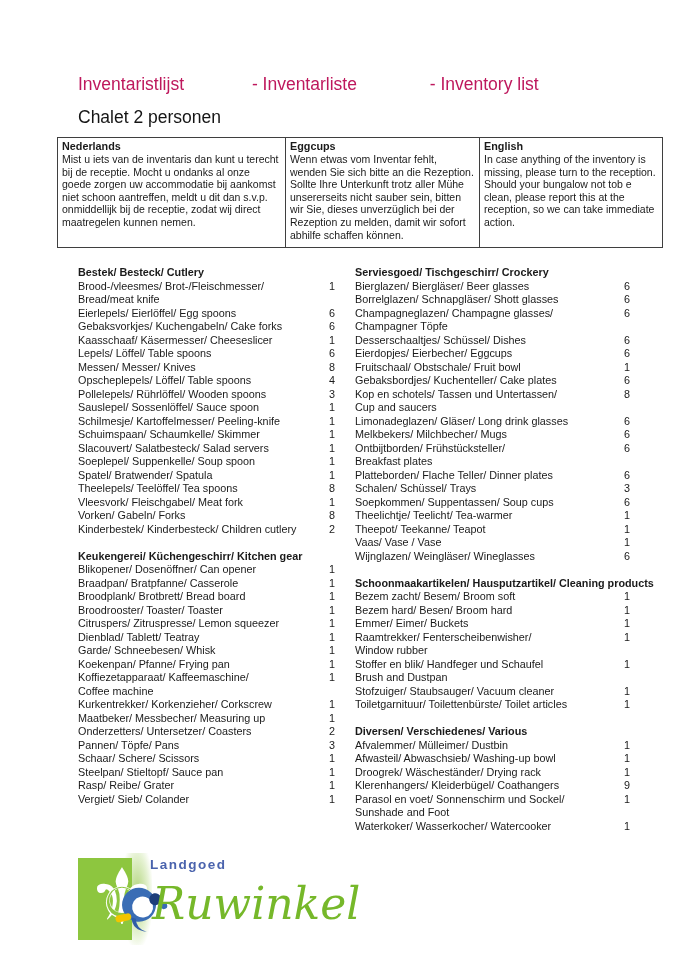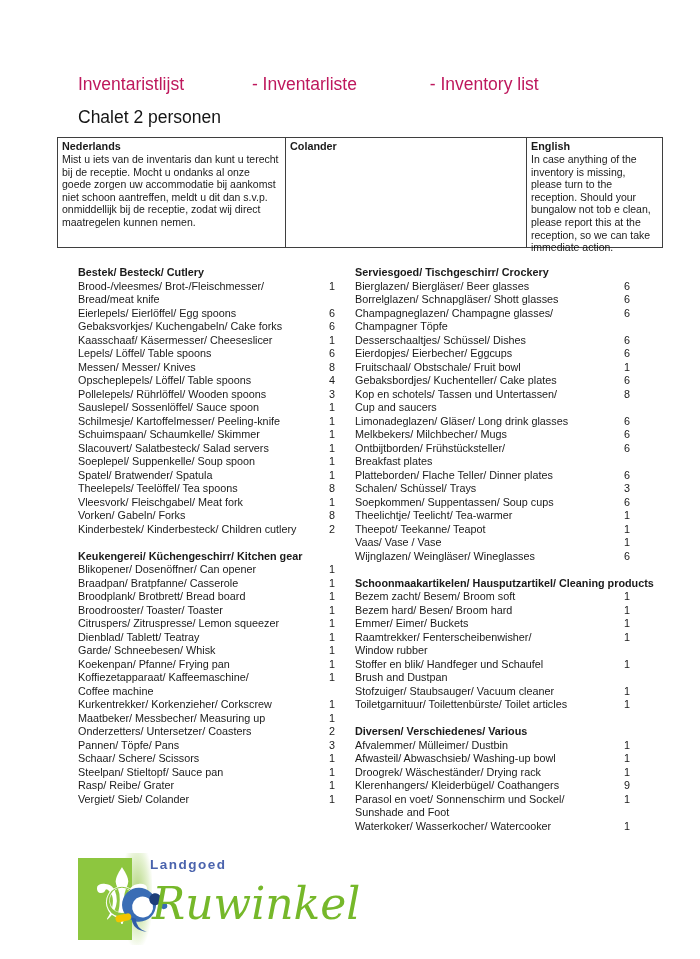--- a/index.html
+++ b/index.html
@@ -11,21 +11,21 @@
   .title-line{font-size:17.5px;white-space:nowrap;color:#be185d;}
   .title-line .tp{display:inline-block;vertical-align:top;}
   .tp0{width:169px;} .tp1{width:173px;}
   .subtitle{font-size:17.5px;margin-top:12px;color:#151515;}
 
   
   .info-table{position:absolute;left:57px;top:137px;width:606px;height:111px;display:flex;
               border:1px solid #3f3f3f;box-sizing:border-box;background:#fff;}
   .cell{box-sizing:border-box;padding:2px 5px 0 4px;font-size:10.5px;line-height:12.6px;color:#1a1a1a;}
   .cell + .cell{border-left:1px solid #3f3f3f;}
-  .c0{width:227px;} .c1{width:194px;} .c2{flex:1;margin-left:47px;}
+  .c0{width:227px;} .c1{width:194px;} .c2{flex:1;}
   .cell-h{font-weight:bold;font-size:10.8px;line-height:13px;}
 
   
   .col{position:absolute;font-size:10.8px;line-height:13.5px;}
   .col-left{left:78px;top:266px;width:263px;}
   .col-right{left:355px;top:266px;width:281px;}
   .sec-h{font-weight:bold;white-space:nowrap;height:13.5px;}
   .row{position:relative;height:13.5px;white-space:nowrap;}
   .row .q{position:absolute;right:0;top:0;width:12px;text-align:left;}
   .spacer{height:13.5px;}
@@ -56,21 +56,22 @@
     </div>
     <div class="subtitle">Chalet 2 personen</div>
   </div>
 
   <div class="info-table">
     <div class="cell c0">
       <div class="cell-h">Nederlands</div>
       <div class="cell-b">Mist u iets van de inventaris dan kunt u terecht bij de receptie. Mocht u ondanks al onze goede zorgen uw accommodatie bij aankomst niet schoon aantreffen, meldt u dit dan s.v.p. onmiddellijk bij de receptie, zodat wij direct maatregelen kunnen nemen.</div>
     </div>
     <div class="cell c1">
-      <div class="cell-h">Colander</div>
+      <div class="cell-h">Eggcups</div>
+      <div class="cell-b">Wenn etwas vom Inventar fehlt, wenden Sie sich bitte an die Rezeption. Sollte Ihre Unterkunft trotz aller Mühe unsererseits nicht sauber sein, bitten wir Sie, dieses unverzüglich bei der Rezeption zu melden, damit wir sofort abhilfe schaffen können.</div>
     </div>
     <div class="cell c2">
       <div class="cell-h">English</div>
       <div class="cell-b">In case anything of the inventory is missing, please turn to the reception. Should your bungalow not tob e clean, please report this at the reception, so we can take immediate action.</div>
     </div>
   </div>
 
   <div class="col col-left">
       <div class="sec-h">Bestek/ Besteck/ Cutlery</div>
       <div class="row"><span class="nm">Brood-/vleesmes/ Brot-/Fleischmesser/</span><span class="q">1</span></div>

